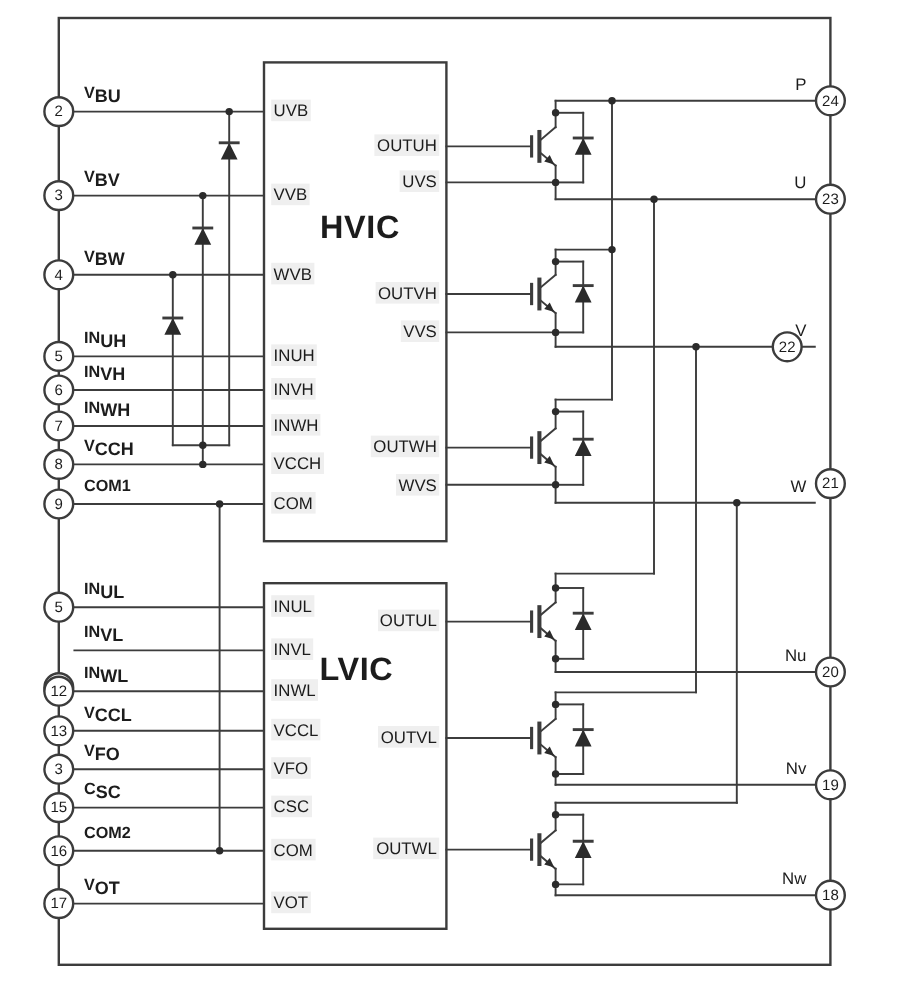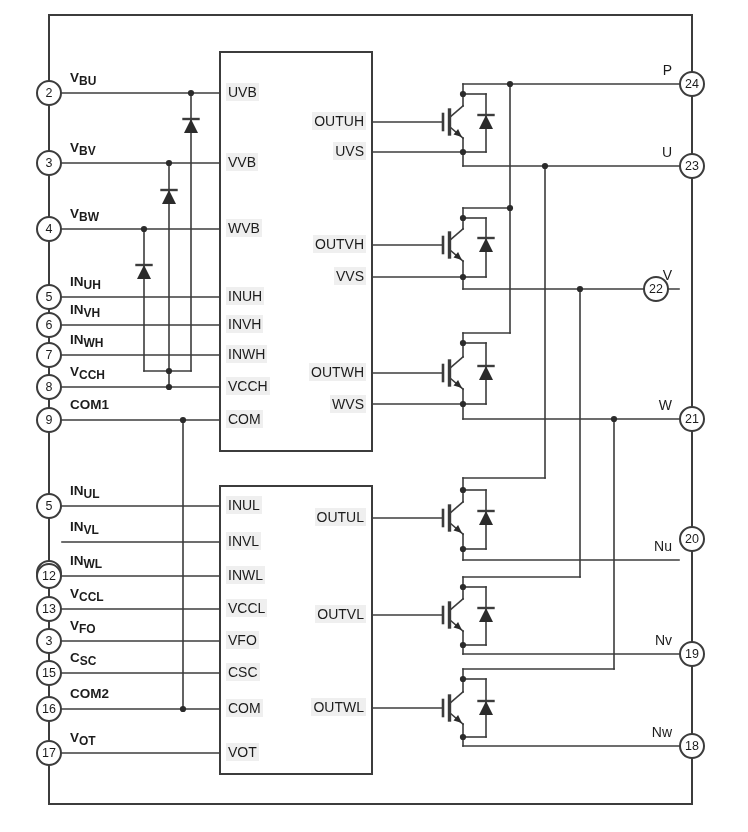--- a/index.html
+++ b/index.html
@@ -3,21 +3,21 @@
 <meta charset="utf-8">
 <style>
   html,body{margin:0;padding:0;background:#ffffff;}
   .stage{position:relative;width:748px;height:832px;background:#ffffff;
          font-family:"Liberation Sans",sans-serif;color:#1c1c1c;overflow:hidden;}
   .stage svg{position:absolute;left:0;top:0;}
   .stage svg line, .stage svg rect, .stage svg polyline{stroke:#3c3c3c;stroke-width:1.6;fill:none;stroke-linecap:square;}
   .pin{position:absolute;width:22px;height:22px;border:2px solid #3c3c3c;border-radius:50%;
        background:#ffffff;font-size:12.5px;line-height:22px;text-align:center;z-index:3;}
   .lbl{position:absolute;left:70px;font-size:13.5px;font-weight:bold;white-space:nowrap;z-index:2;}
-  .lbl sub{font-size:12px;font-weight:bold;vertical-align:-3px;}
+  .lbl sub{font-size:15px;font-weight:bold;vertical-align:-3px;}
   .rlbl{position:absolute;right:76px;font-size:14px;white-space:nowrap;z-index:2;}
   .bl{position:absolute;left:226px;font-size:14px;line-height:18px;background:#efefef;padding:0 2px;white-space:nowrap;z-index:2;}
   .br{position:absolute;right:382px;font-size:14px;line-height:18px;background:#efefef;padding:0 2px;white-space:nowrap;z-index:2;}
   .title{position:absolute;width:110px;font-size:27px;font-weight:bold;text-align:center;letter-spacing:.5px;z-index:2;}
 </style>
 </head>
 <body>
 
 <div class="stage">
 
@@ -246,48 +246,50 @@
 <div class="lbl" style="top:553px"><span>IN</span><sub>WL</sub></div>
 <div class="lbl" style="top:586px"><span>V</span><sub>CCL</sub></div>
 <div class="lbl" style="top:618px"><span>V</span><sub>FO</sub></div>
 <div class="lbl" style="top:650px"><span>C</span><sub>SC</sub></div>
 <div class="lbl" style="top:686px"><span>COM2</span><sub></sub></div>
 <div class="lbl" style="top:730px"><span>V</span><sub>OT</sub></div>
 
 <div class="pin" style="left:679px;top:71px"><span>24</span></div>
 <div class="pin" style="left:679px;top:153px"><span>23</span></div>
 <div class="pin" style="left:643px;top:276px"><span>22</span></div>
-<div class="pin" style="left:679px;top:406px"><span>21</span></div>
-<div class="pin" style="left:679px;top:526px"><span>20</span></div>
+<div class="pin" style="left:679px;top:390px"><span>21</span></div>
+<div class="pin" style="left:679px;top:547px"><span>20</span></div>
 <div class="pin" style="left:679px;top:641px"><span>19</span></div>
 <div class="pin" style="left:679px;top:733px"><span>18</span></div>
 
 <div class="rlbl" style="top:62px">P</div>
 <div class="rlbl" style="top:144px">U</div>
 <div class="rlbl" style="top:267px">V</div>
 <div class="rlbl" style="top:397px">W</div>
 <div class="rlbl" style="top:538px">Nu</div>
 <div class="rlbl" style="top:632px">Nv</div>
 <div class="rlbl" style="top:724px">Nw</div>
 
+<div class="title" style="left:245px;top:174px">HVIC</div>
 <div class="bl" style="top:83px">UVB</div>
 <div class="bl" style="top:153px">VVB</div>
 <div class="bl" style="top:219px">WVB</div>
 <div class="bl" style="top:287px">INUH</div>
 <div class="bl" style="top:315px">INVH</div>
 <div class="bl" style="top:345px">INWH</div>
 <div class="bl" style="top:377px">VCCH</div>
 <div class="bl" style="top:410px">COM</div>
 <div class="br" style="top:112px">OUTUH</div>
 <div class="br" style="top:142px">UVS</div>
 <div class="br" style="top:235px">OUTVH</div>
 <div class="br" style="top:267px">VVS</div>
 <div class="br" style="top:363px">OUTWH</div>
 <div class="br" style="top:395px">WVS</div>
 
+<div class="title" style="left:242px;top:543px">LVIC</div>
 <div class="bl" style="top:496px">INUL</div>
 <div class="bl" style="top:532px">INVL</div>
 <div class="bl" style="top:566px">INWL</div>
 <div class="bl" style="top:599px">VCCL</div>
 <div class="bl" style="top:631px">VFO</div>
 <div class="bl" style="top:663px">CSC</div>
 <div class="bl" style="top:699px">COM</div>
 <div class="bl" style="top:743px">VOT</div>
 <div class="br" style="top:508px">OUTUL</div>
 <div class="br" style="top:605px">OUTVL</div>

